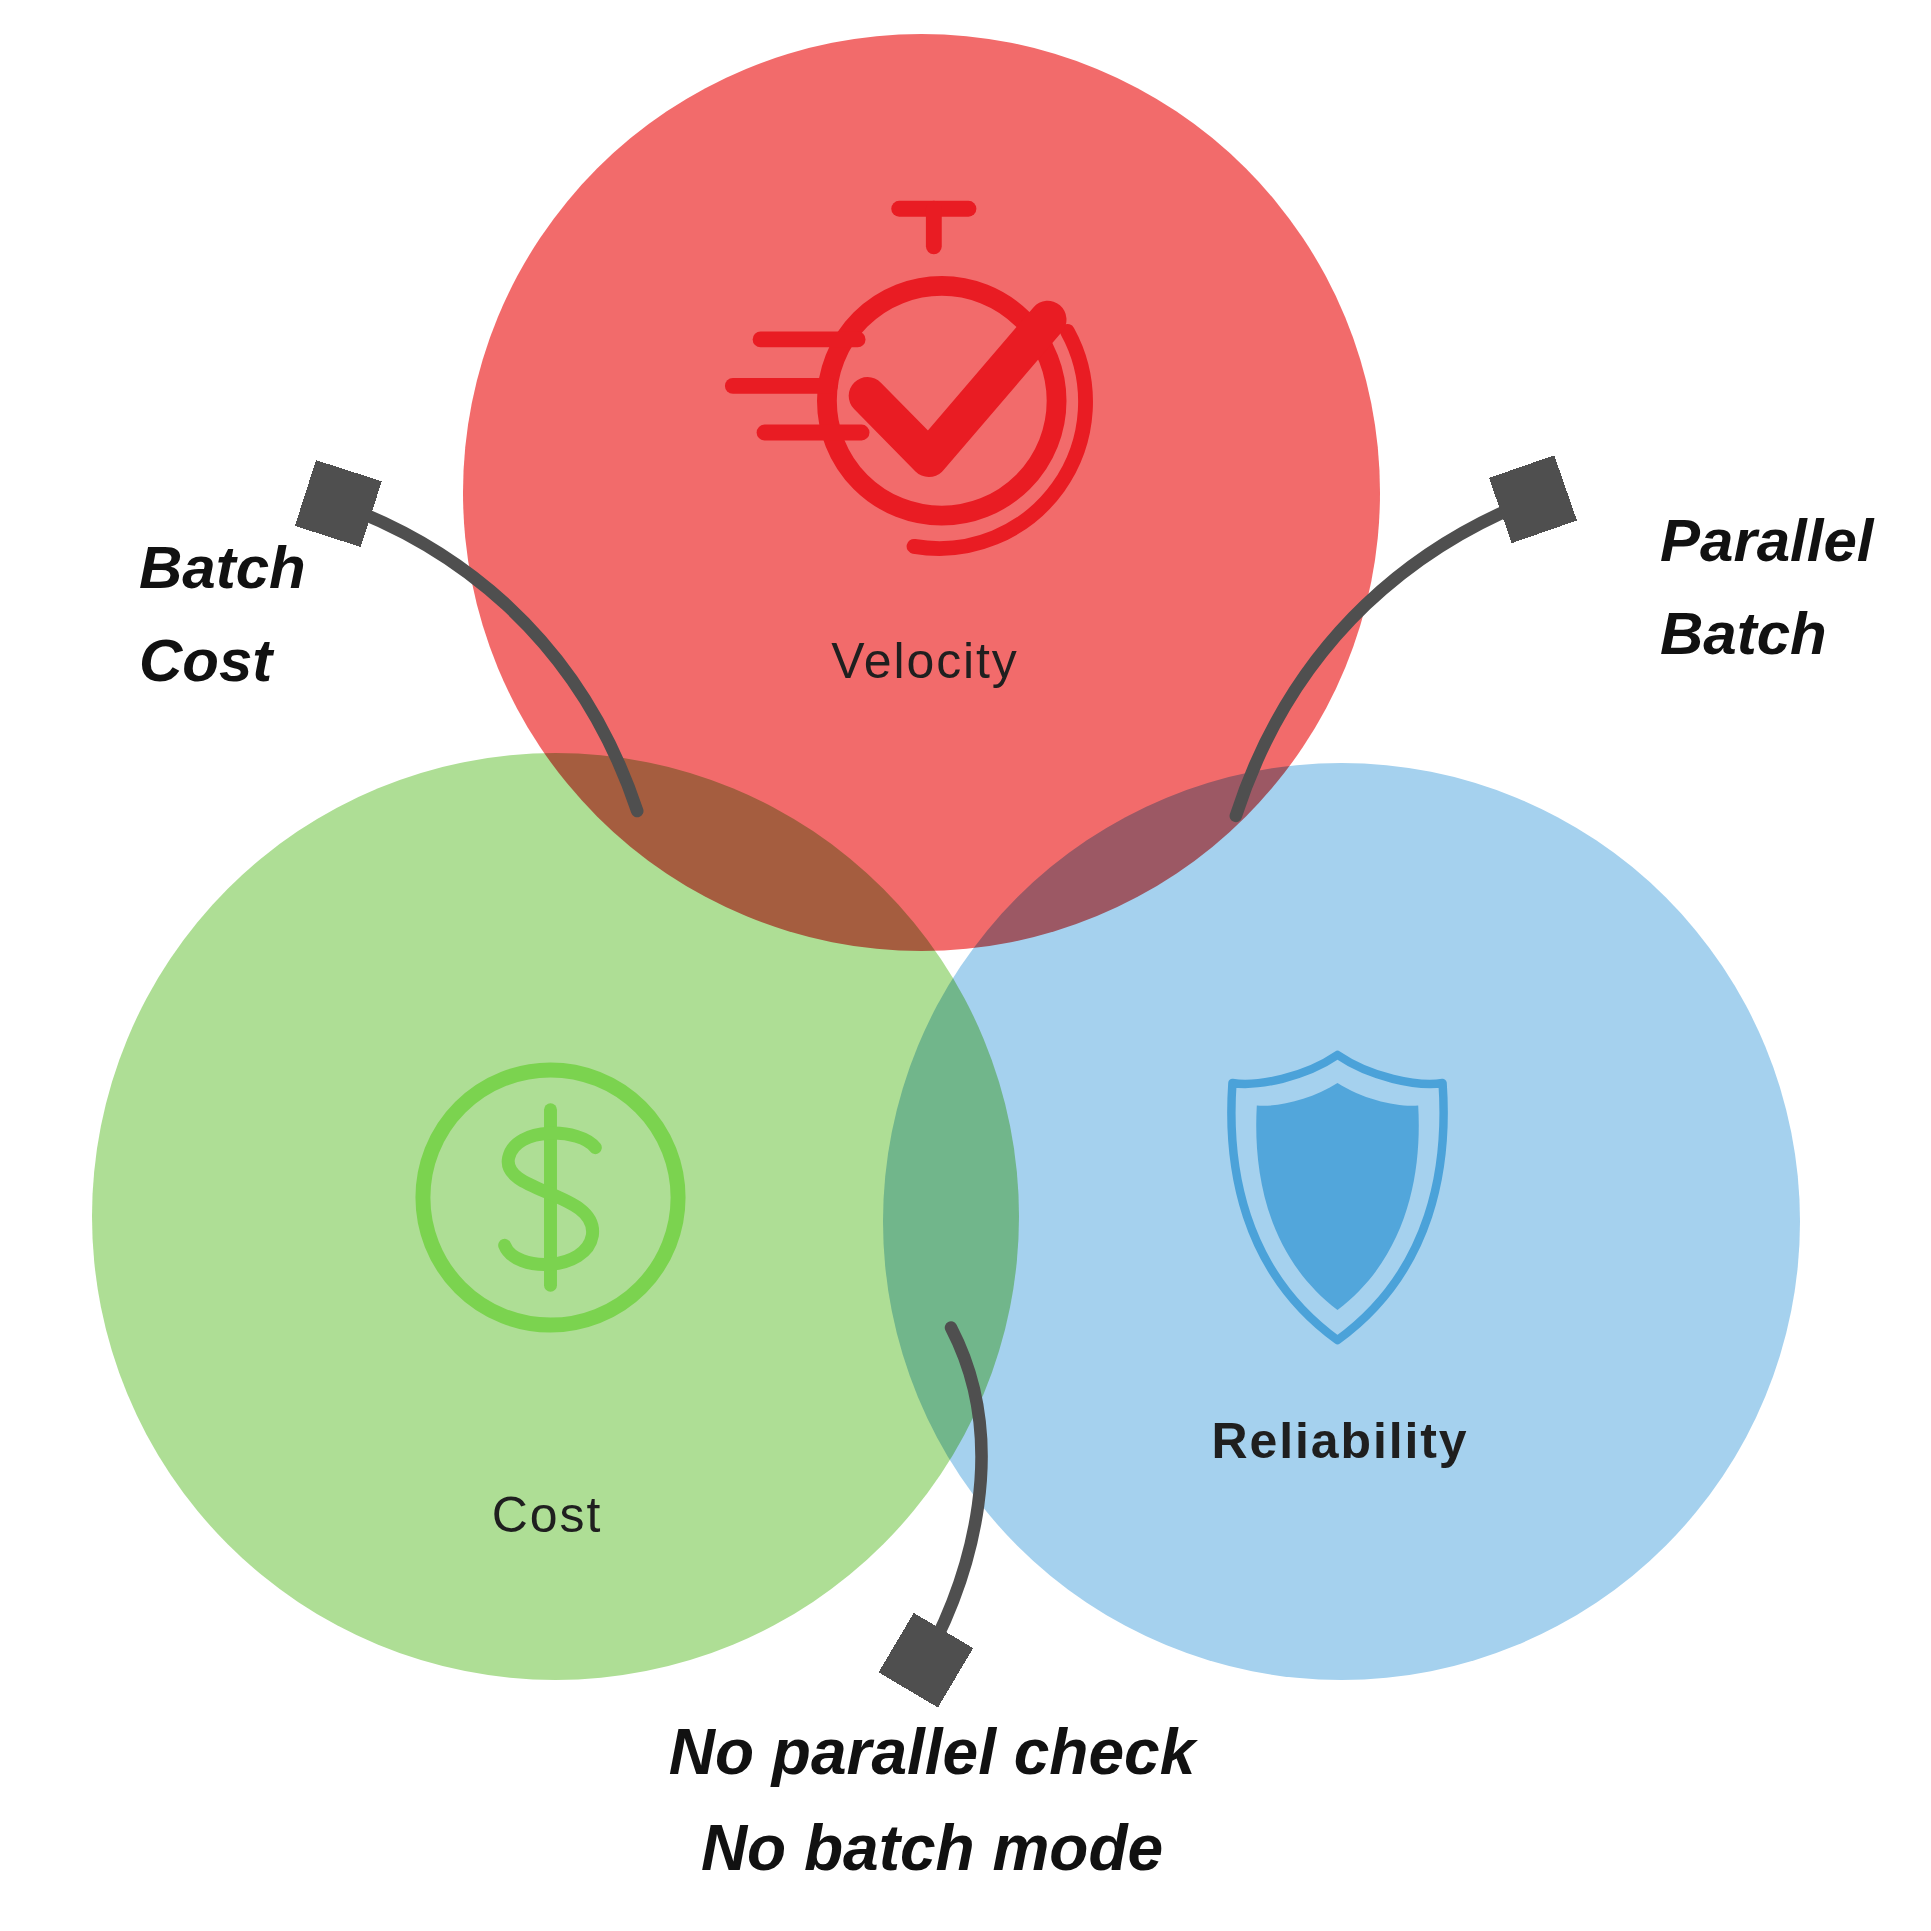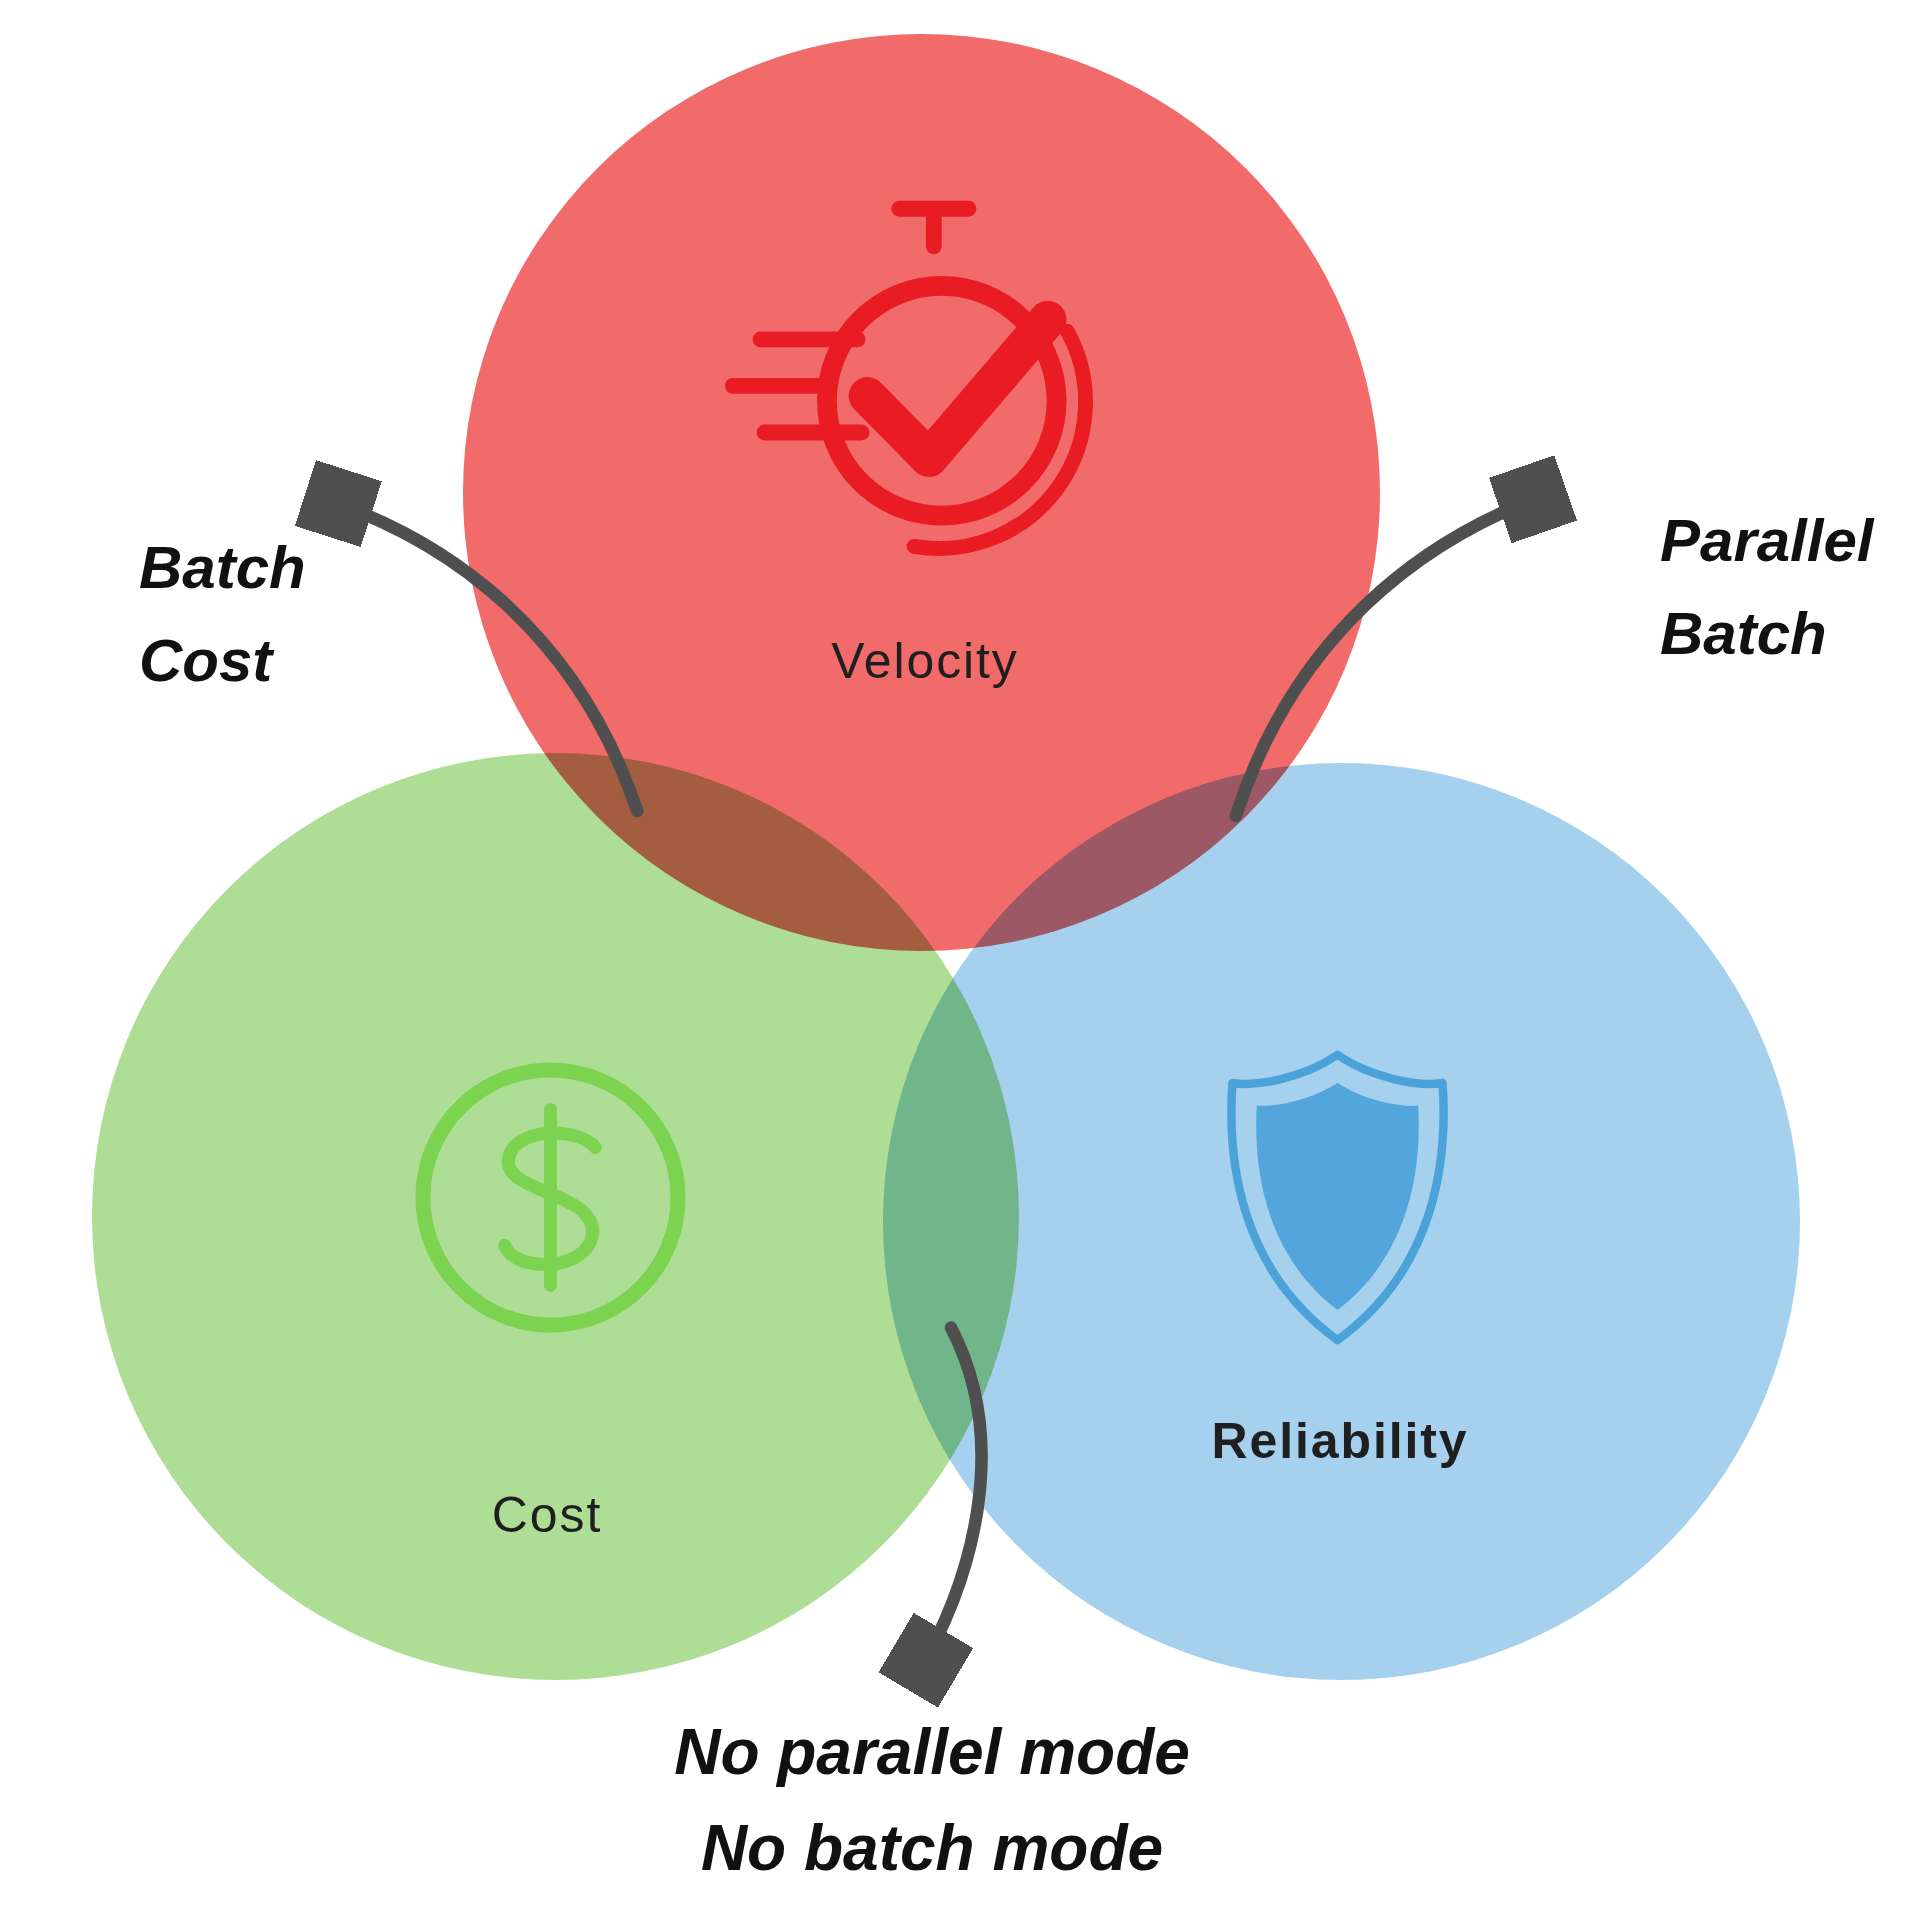--- a/index.html
+++ b/index.html
@@ -151,18 +151,18 @@
     <div>Batch</div>
     <div>Cost</div>
   </div>
 
   <div class="annotation parallel">
     <div>Parallel</div>
     <div>Batch</div>
   </div>
 
   <div class="annotation tradeoff">
-    <div>No parallel mode</div>
+    <div>No parallel check</div>
     <div>No batch mode</div>
   </div>
 
 </div>
 
 
 </body></html>

